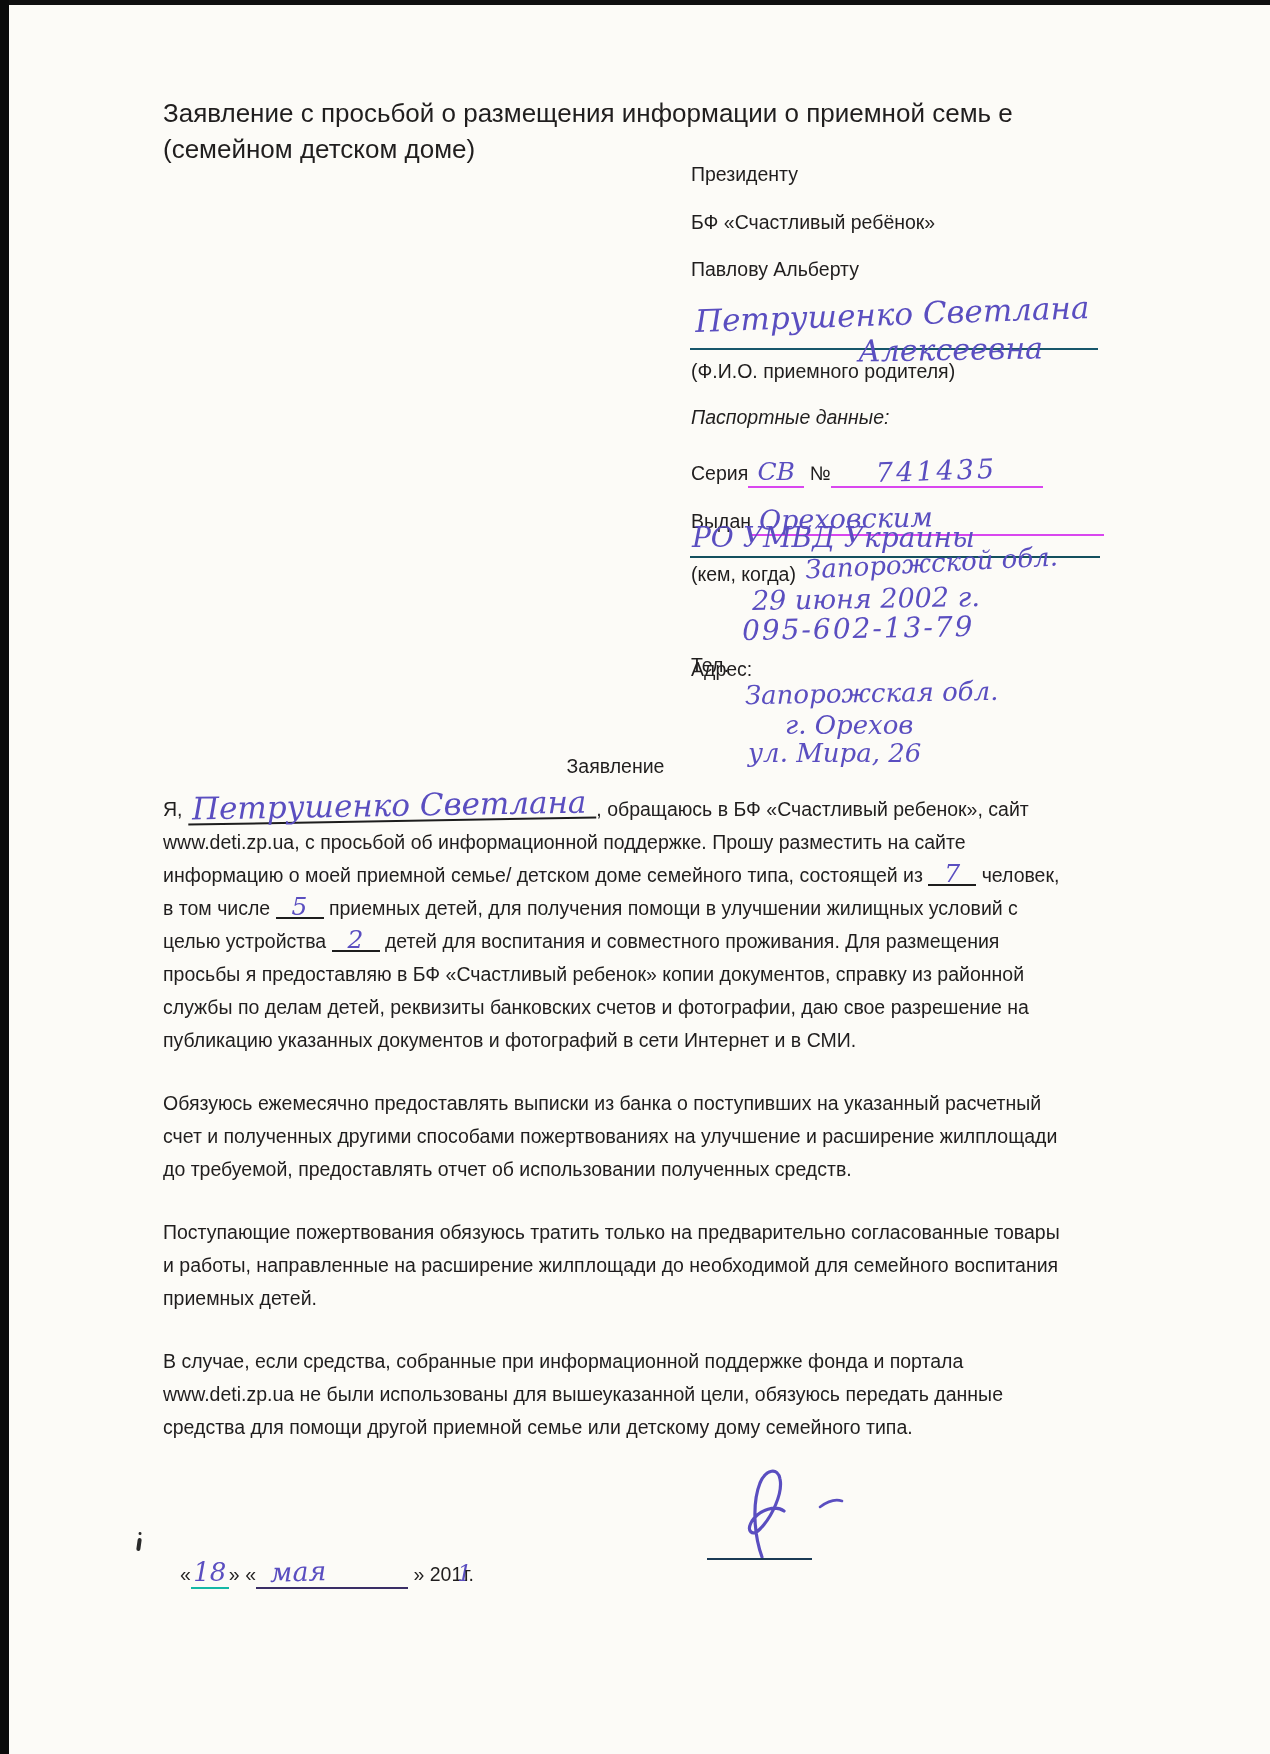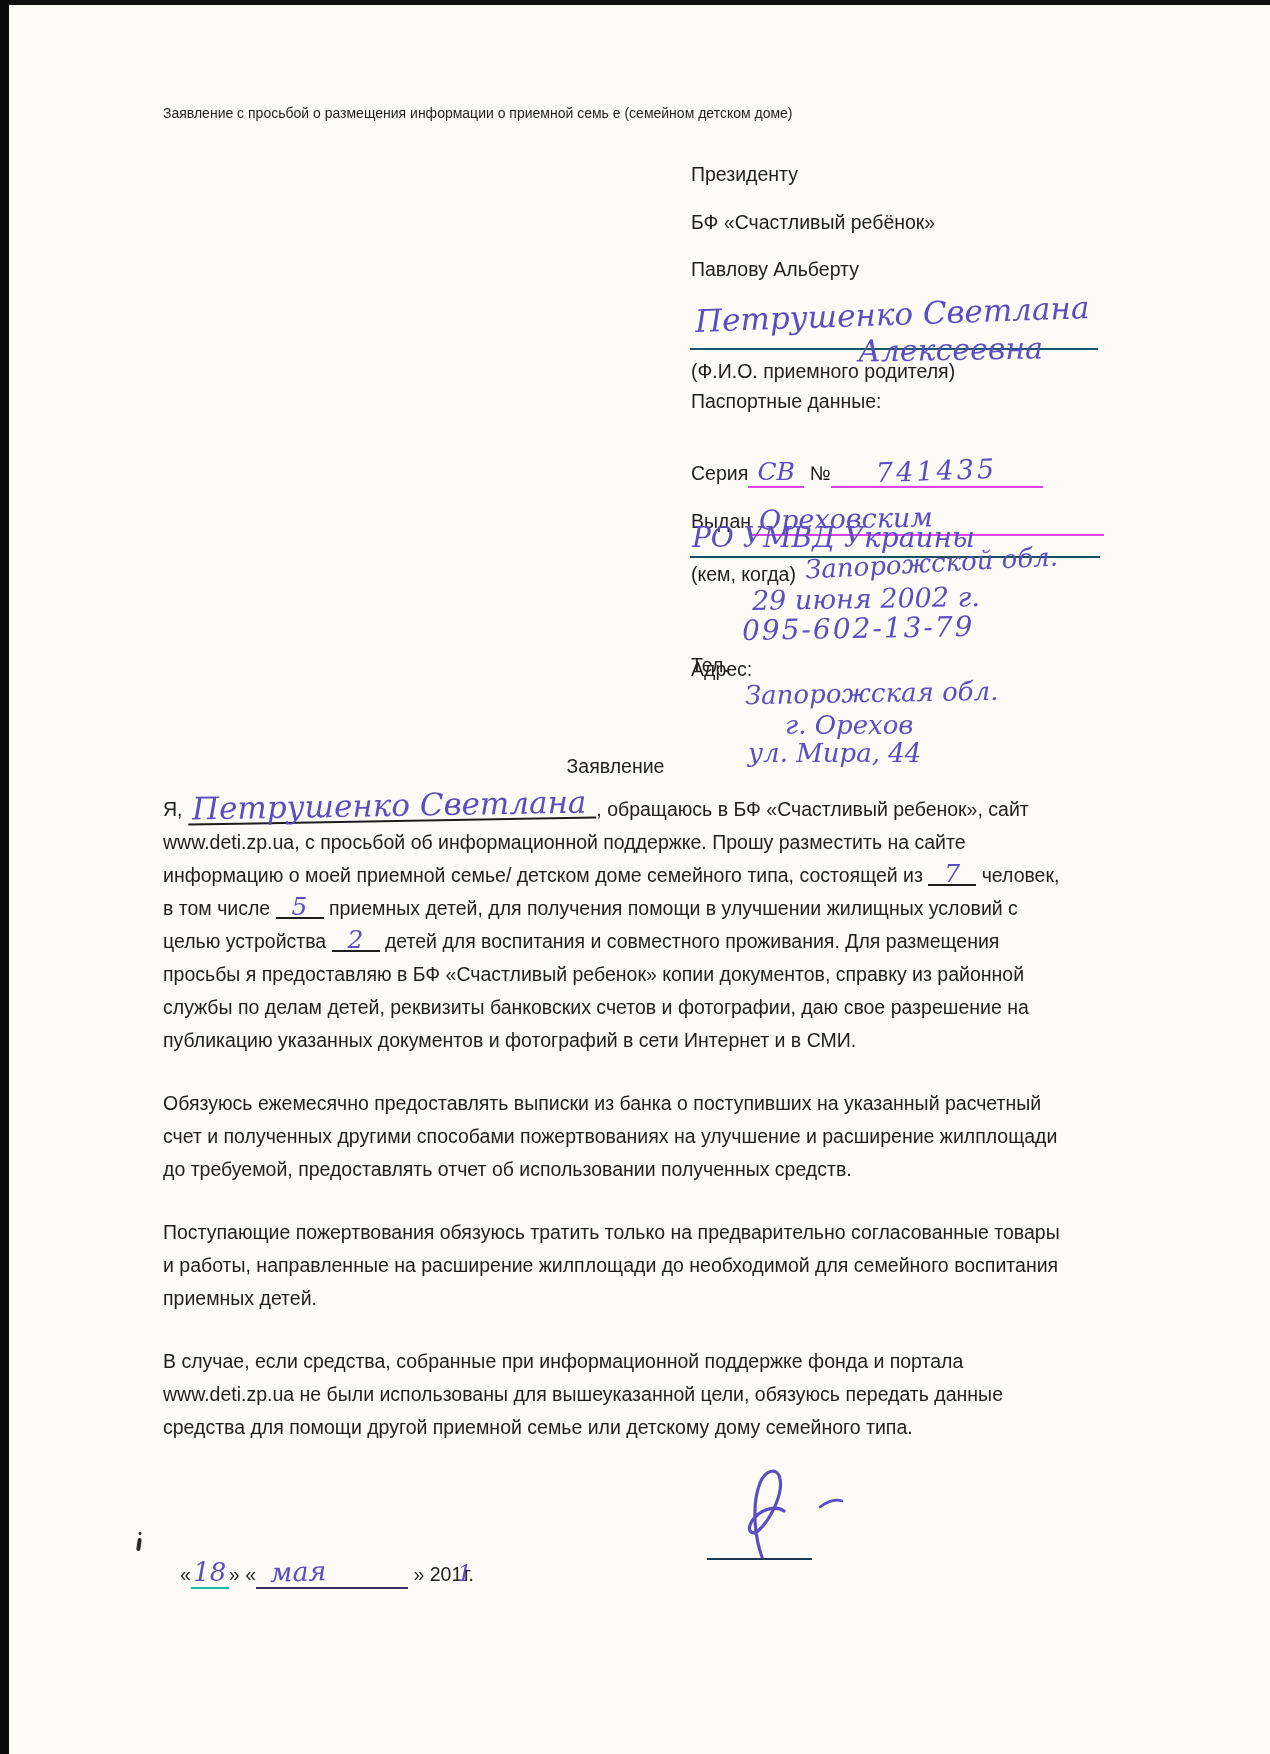--- a/index.html
+++ b/index.html
@@ -17,21 +17,21 @@
   .speck{position:absolute;left:137px;top:1538px;width:4px;height:13px;background:#2a2a2a;border-radius:2px;transform:rotate(8deg);}
   .speck::before{content:"";position:absolute;top:-6px;left:0;width:3px;height:3px;background:#2a2a2a;border-radius:50%;}
   .hw{
     font-family:"DejaVu Serif",serif;
     font-style:italic;
     color:#5a4ec0;
     white-space:nowrap;
   }
 
   
-  .header{position:absolute;left:163px;top:95px;width:890px;font-size:14px;line-height:36px;}
+  .header{position:absolute;left:163px;top:95px;width:890px;font-size:26px;line-height:36px;}
 
   
   .rcol{position:absolute;left:691px;top:163px;width:470px;font-size:19.5px;}
   .rcol .row{position:absolute;left:0;white-space:nowrap;}
 
   .blank{display:inline-block;border-bottom:2px solid #d946ef;text-align:center;}
 
   .name-hw1{position:absolute;left:695px;top:296px;font-size:31px;transform:rotate(-2deg);}
   .name-underline{position:absolute;left:690px;top:348px;width:408px;border-bottom:2px solid #17566b;}
   .name-hw2{position:absolute;left:858px;top:332px;font-size:30px;transform:rotate(-1deg);}
@@ -76,21 +76,21 @@
 
   <div class="header">
     <div>Заявление с просьбой о размещения информации о приемной семь е (семейном детском доме)</div>
   </div>
 
   <div class="rcol">
     <div class="row" style="top:0px;">Президенту</div>
     <div class="row" style="top:48px;">БФ «Счастливый ребёнок»</div>
     <div class="row" style="top:95px;">Павлову Альберту</div>
     <div class="row" style="top:197px;">(Ф.И.О. приемного родителя)</div>
-    <div class="row" style="top:227px;">Паспортные данные:</div>
+    <div class="row" style="top:243px;font-style:italic;">Паспортные данные:</div>
 
     <div class="row" style="top:292px;">
       <span>Серия</span><span class="blank" style="width:56px;"><span class="hw hw-series">СВ</span></span>
       <span>№</span><span class="blank" style="width:212px;"><span class="hw hw-number">741435</span></span>
     </div>
 
     <div class="row" style="top:340px;">
       <span>Выдан</span><span class="blank" style="width:345px;text-align:left;padding-left:8px;"><span class="hw hw-issued1">Ореховским</span></span>
     </div>
 
@@ -104,21 +104,21 @@
   <div class="hw name-hw2">Алексеевна</div>
 
   <div class="hw issued-line2">РО УМВД Украины</div>
   <div class="issued-line2-underline"></div>
 
   <div class="hw hw-region">Запорожской обл.</div>
   <div class="hw hw-issuedate">29 июня 2002 г.</div>
   <div class="hw hw-phone">095-602-13-79</div>
   <div class="hw hw-addr1">Запорожская обл.</div>
   <div class="hw hw-addr2">г. Орехов</div>
-  <div class="hw hw-addr3">ул. Мира, 44</div>
+  <div class="hw hw-addr3">ул. Мира, 26</div>
 
   <div class="title">Заявление</div>
 
   <div class="bodytext">
     <p><span>Я, </span><span class="hw hw-name-inline">Петрушенко Светлана</span><span>, обращаюсь в БФ «Счастливый ребенок», сайт www.deti.zp.ua, с просьбой об информационной поддержке. Прошу разместить на сайте информацию о моей приемной семье/ детском доме семейного типа, состоящей из </span><span class="hw hw-num">7</span><span> человек, в том числе </span><span class="hw hw-num">5</span><span> приемных детей,  для получения помощи в улучшении жилищных условий с целью устройства </span><span class="hw hw-num">2</span><span> детей для воспитания и совместного проживания. Для размещения просьбы я предоставляю в БФ «Счастливый ребенок» копии документов, справку из районной службы по делам детей, реквизиты банковских счетов и фотографии, даю свое разрешение на публикацию указанных документов и фотографий в сети Интернет и в СМИ.</span></p>
     <p>Обязуюсь ежемесячно предоставлять выписки из банка о поступивших на указанный расчетный счет и полученных другими способами пожертвованиях на улучшение и расширение жилплощади до требуемой,  предоставлять отчет об использовании полученных средств.</p>
     <p>Поступающие пожертвования обязуюсь тратить только на предварительно согласованные товары и работы, направленные на расширение жилплощади до необходимой для семейного воспитания приемных детей.</p>
     <p>В случае, если средства, собранные при информационной поддержке фонда и портала www.deti.zp.ua не были использованы для вышеуказанной цели, обязуюсь передать данные средства для помощи другой приемной семье или детскому дому семейного типа.</p>
   </div>
 

